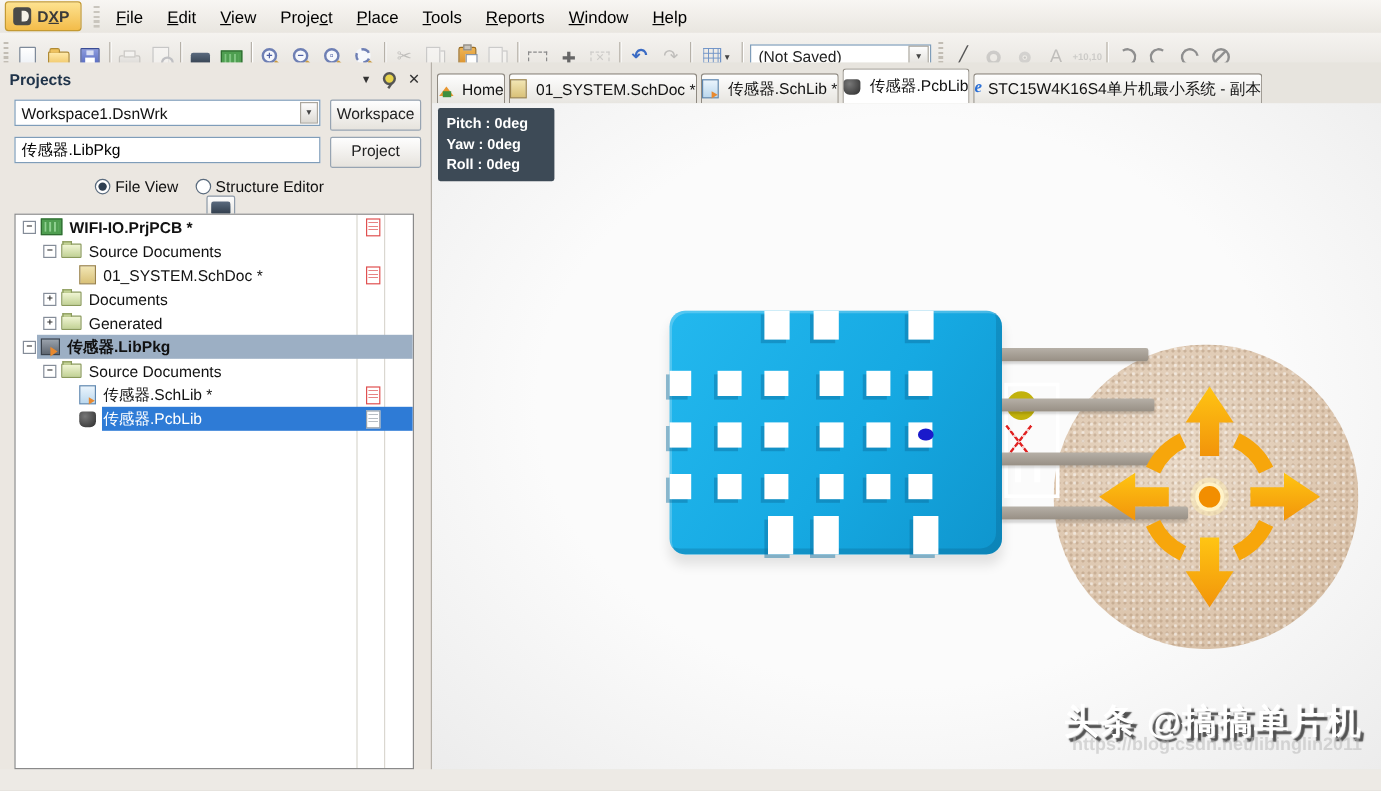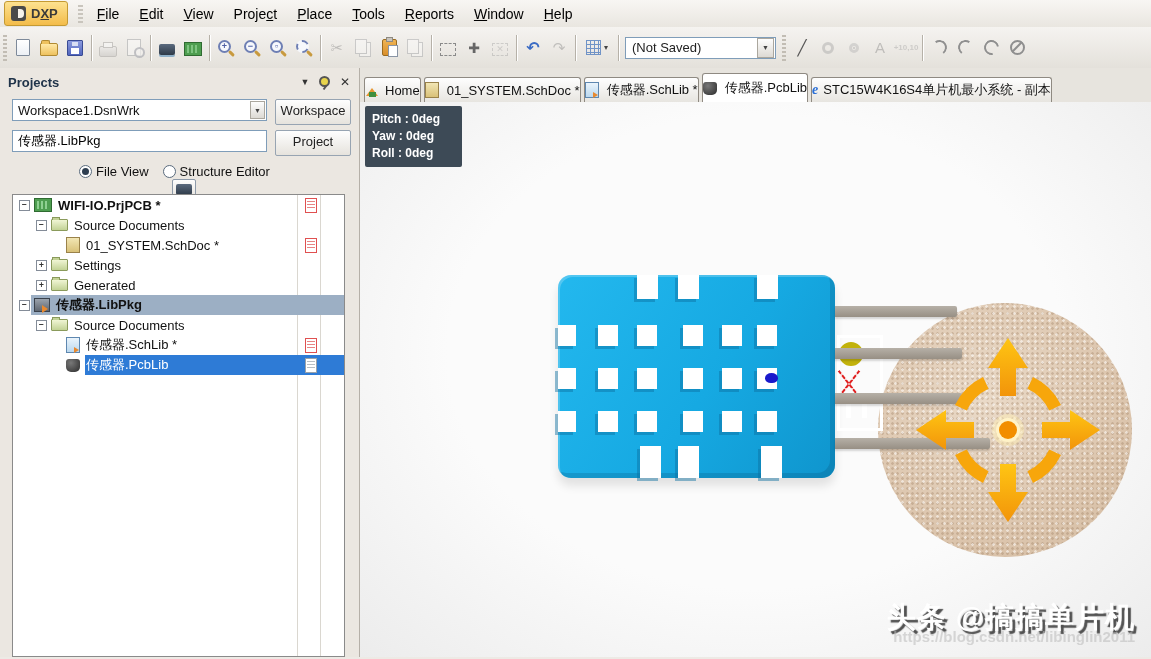--- a/index.html
+++ b/index.html
@@ -56,21 +56,21 @@
   .arc{width:11px;height:11px;border:2px solid #8F8F8F;border-radius:50%;}
   .arc.a1{border-bottom-color:transparent;border-left-color:transparent;transform:rotate(10deg);}
   .arc.a2{border-bottom-color:transparent;border-right-color:transparent;transform:rotate(-10deg);}
   .arc.a3{border-right-color:transparent;transform:rotate(35deg);}
   .arc.a4::after{content:"";position:absolute;left:-2px;top:4px;width:14px;height:2px;background:#8F8F8F;transform:rotate(-45deg);}
   .combo{display:flex;align-items:center;height:20px;border:1px solid #7F9DB9;background:#fff;margin:0 3px;}
   .combo .cv{padding:0 6px;font-size:13px;color:#222;min-width:118px;}
   .combo .ca{width:15px;height:18px;margin:1px;background:linear-gradient(#FDFDFD,#DDDAD4);border:1px solid #ABA79E;font-size:7px;line-height:18px;text-align:center;color:#444;}
 
   
-  #main{position:absolute;left:0;top:68px;width:1151px;height:589px;}
+  #main{position:absolute;left:0;top:52px;width:1151px;height:589px;}
 
   
   #projects-panel{position:absolute;left:0;top:0;width:360px;height:589px;background:#EBE7E1;border-right:1px solid #B5B0A8;box-sizing:border-box;}
   #panel-header{height:24px;display:flex;align-items:center;padding:2px 6px 0 8px;}
   #panel-title{font-weight:bold;color:#20344A;font-size:13px;flex:1;}
   .ph-ico{width:16px;height:15px;margin-left:4px;text-align:center;font-size:9px;line-height:15px;color:#333;position:relative;}
   .pin-glyph{width:7px;height:7px;border:2px solid #555;border-radius:50%;position:absolute;left:2px;top:1px;background:#E8D44C;}
   .pin-glyph::after{content:"";position:absolute;left:3px;top:7px;width:2px;height:5px;background:#555;transform:rotate(35deg);}
   .ph-x{font-size:12px;font-weight:bold;}
   .panel-row{display:flex;margin:5px 8px 0 12px;}
@@ -340,21 +340,21 @@
             </div>
             <div class="tree-row" style="padding-left: 40px;">
               <span style="width: 13px; flex: 0 0 auto;"></span>
               <span class="ti ti-schdoc"></span>
               <span class="lbl">01_SYSTEM.SchDoc *</span>
               <span class="st"></span>
             </div>
             <div class="tree-row" style="padding-left: 23px;">
               <span class="exp">+</span>
               <span class="ti ti-folder"></span>
-              <span class="lbl">Settings</span>
+              <span class="lbl">Documents</span>
             </div>
             <div class="tree-row" style="padding-left: 23px;">
               <span class="exp">+</span>
               <span class="ti ti-folder"></span>
               <span class="lbl">Generated</span>
             </div>
             <div class="tree-row" style="padding-left: 6px; background: linear-gradient(to right, transparent 18px, rgb(156, 175, 196) 18px);">
               <span class="exp">−</span>
               <span class="ti ti-libpkg"></span>
               <span class="lbl" style="font-weight: bold;">传感器.LibPkg</span>

